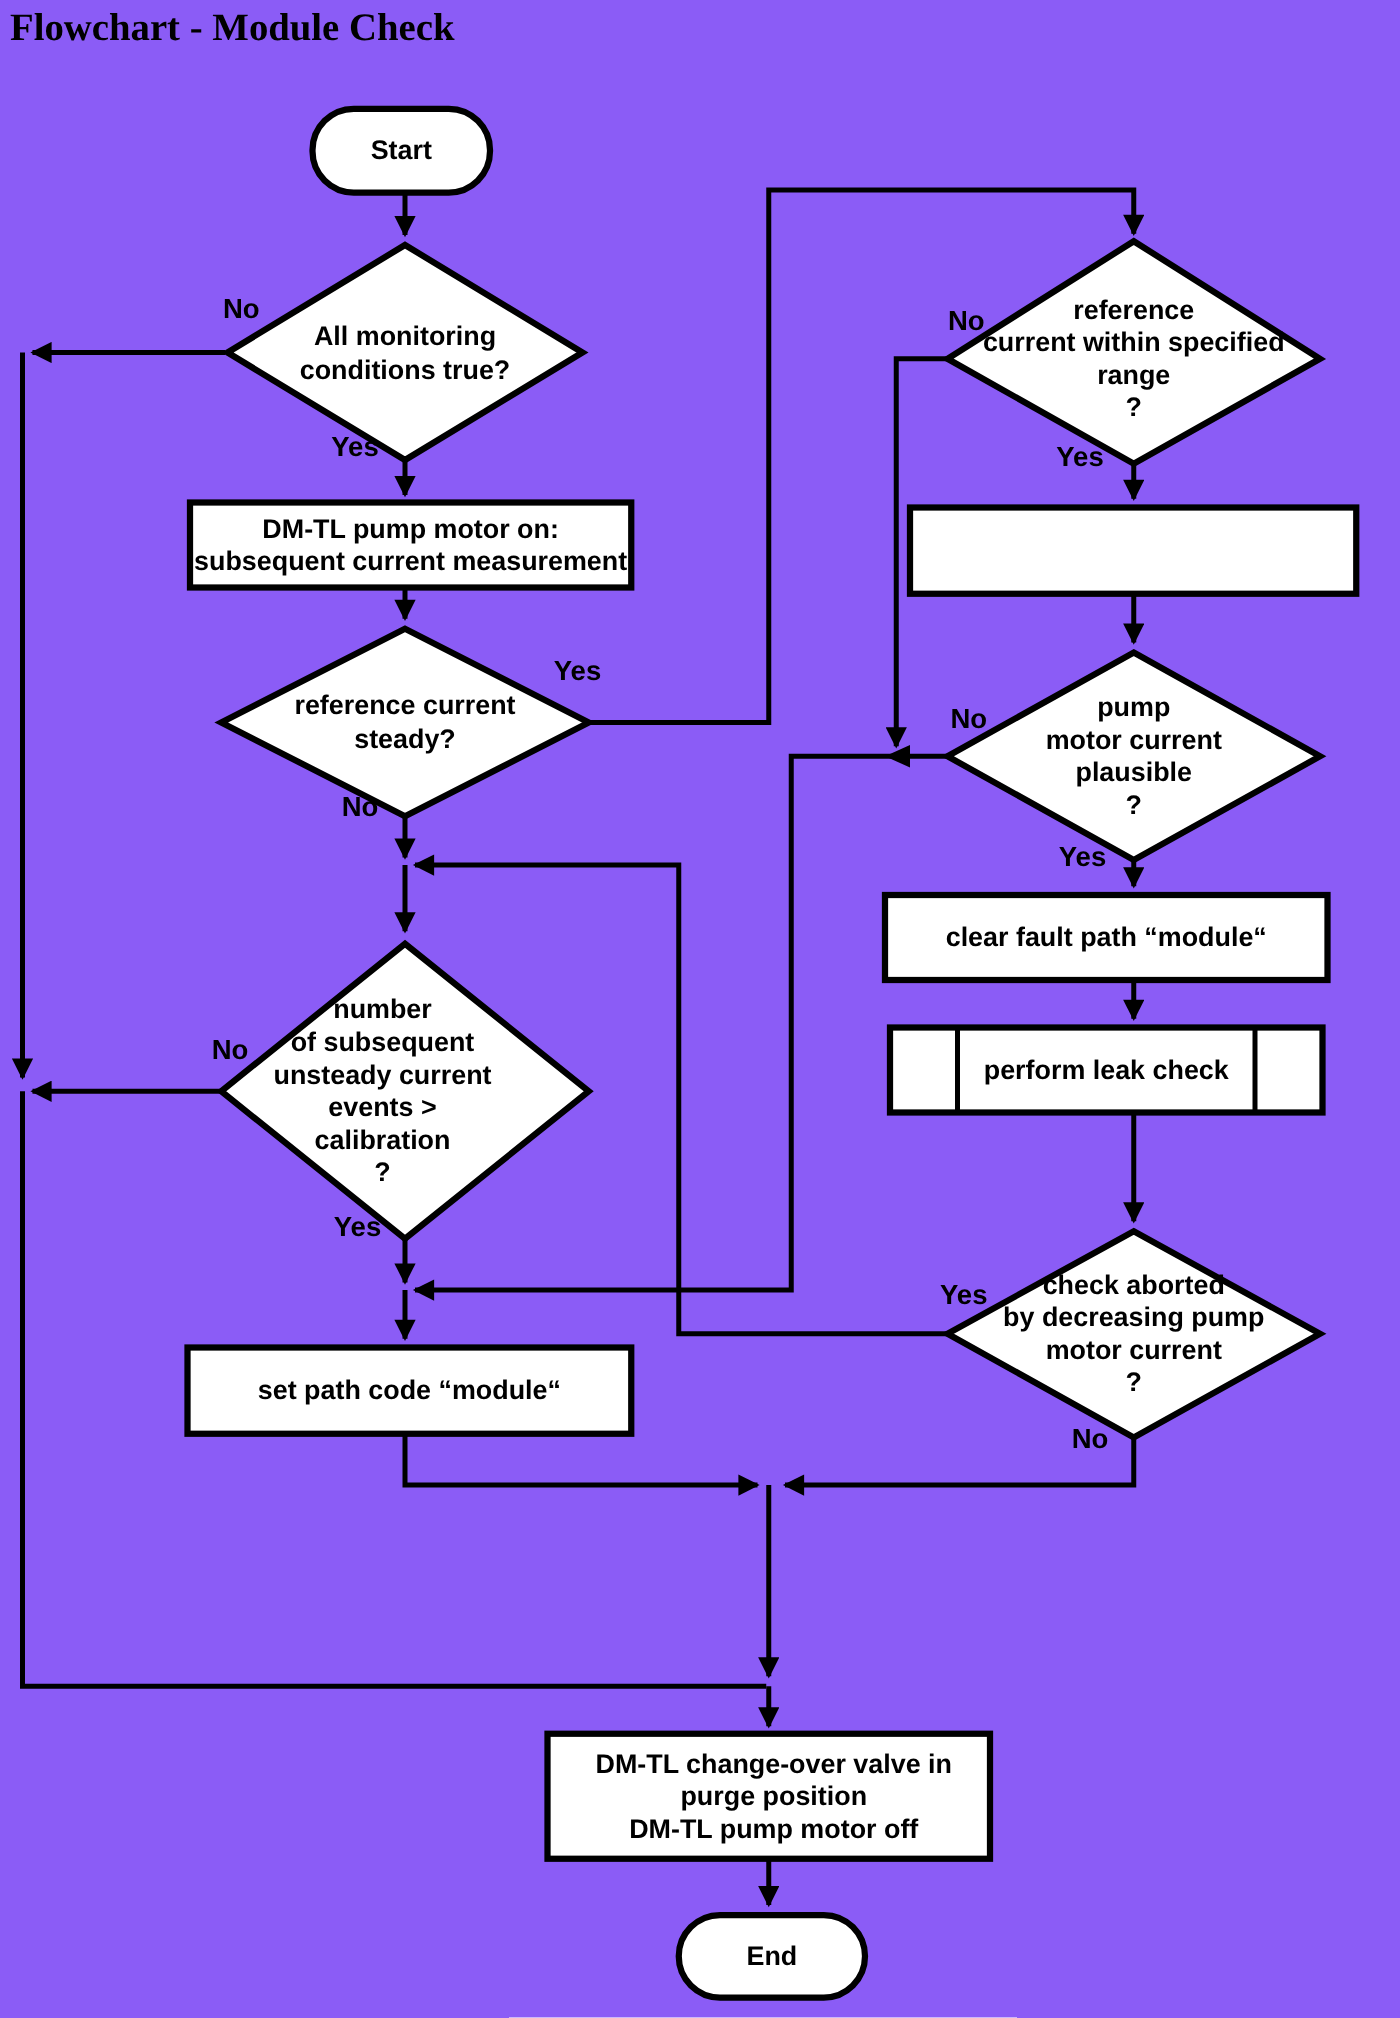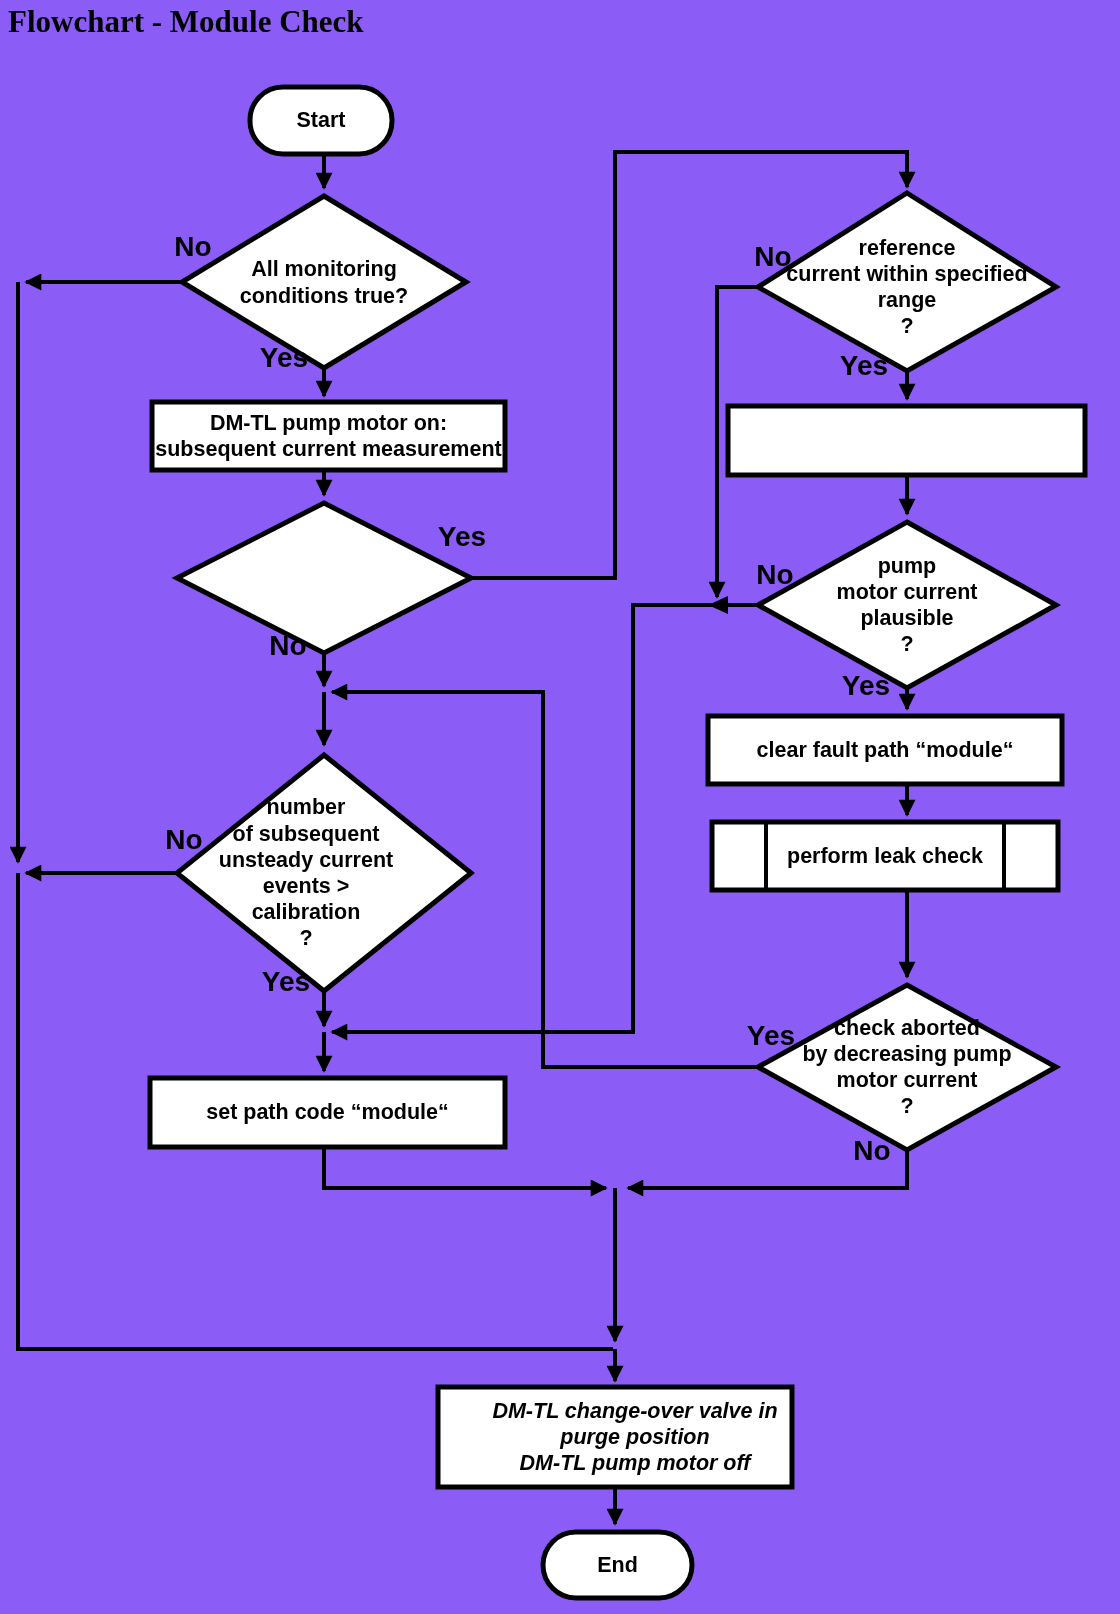--- a/index.html
+++ b/index.html
@@ -5,21 +5,21 @@
   html,body{margin:0;padding:0;background:#fff;}
   #stage{position:relative;width:1120px;height:1614px;background:#8b5cf6;overflow:hidden;
          font-family:"Liberation Sans",sans-serif;color:#000;}
   #diagram-svg{position:absolute;left:0;top:0;}
   .title{position:absolute;left:8px;top:4px;width:520px;height:44px;
          font-family:"Liberation Serif",serif;font-weight:bold;font-size:31px;color:#000;}
   .label{position:absolute;display:flex;align-items:center;justify-content:center;
          text-align:center;font-weight:bold;font-size:21.5px;line-height:1.22;
          white-space:pre-line;color:#000;}
   .branch{position:absolute;width:70px;height:28px;display:flex;align-items:center;
-          justify-content:center;font-weight:bold;font-size:28px;color:#000;}
+          justify-content:center;font-weight:bold;font-size:22px;color:#000;}
   svg .shape{fill:#ffffff;stroke:#000000;stroke-width:5;}
   svg .edge{fill:none;stroke:#000000;stroke-width:4;}
   svg .bar{stroke:#000000;stroke-width:4;}
 </style>
 </head>
 <body>
 
 <div id="stage">
 
   <svg id="diagram-svg" width="1120" height="1614" viewBox="0 0 1120 1614">
@@ -103,20 +103,22 @@
   <div class="label" style="left:250px;top:87px;width:142px;height:67px;">Start</div>
 
   <div class="label" style="left:195px;top:215px;width:258px;height:135px;">All monitoring
 conditions true?</div>
   <div class="branch" style="left:158px;top:233px;">No</div>
   <div class="branch" style="left:249px;top:344px;">Yes</div>
 
   <div class="label" style="left:152px;top:402px;width:353px;height:68px;">DM-TL pump motor on:
 subsequent current measurement</div>
 
+  <div class="label" style="left:195px;top:510px;width:258px;height:135px;">reference current
+steady?</div>
   <div class="branch" style="left:427px;top:523px;">Yes</div>
   <div class="branch" style="left:253px;top:632px;">No</div>
 
   <div class="label" style="left:176px;top:765px;width:260px;height:216px;">number
 of subsequent
 unsteady current
 events &gt;
 calibration
 ?</div>
   <div class="branch" style="left:149px;top:826px;">No</div>
@@ -143,19 +145,19 @@
 
   <div class="label" style="left:768px;top:822px;width:234px;height:68px;">perform leak check</div>
 
   <div class="label" style="left:770px;top:995px;width:274px;height:144px;">check aborted
 by decreasing pump
 motor current
 ?</div>
   <div class="branch" style="left:736px;top:1022px;">Yes</div>
   <div class="branch" style="left:837px;top:1137px;">No</div>
 
-  <div class="label" style="left:458px;top:1387px;width:354px;height:100px;font-style:italic;">DM-TL change-over valve in
+  <div class="label" style="left:442px;top:1387px;width:354px;height:100px;">DM-TL change-over valve in
 purge position
 DM-TL pump motor off</div>
 
   <div class="label" style="left:543px;top:1532px;width:149px;height:66px;text-align:right;">End</div>
 
 </div>
 
 </body></html>

